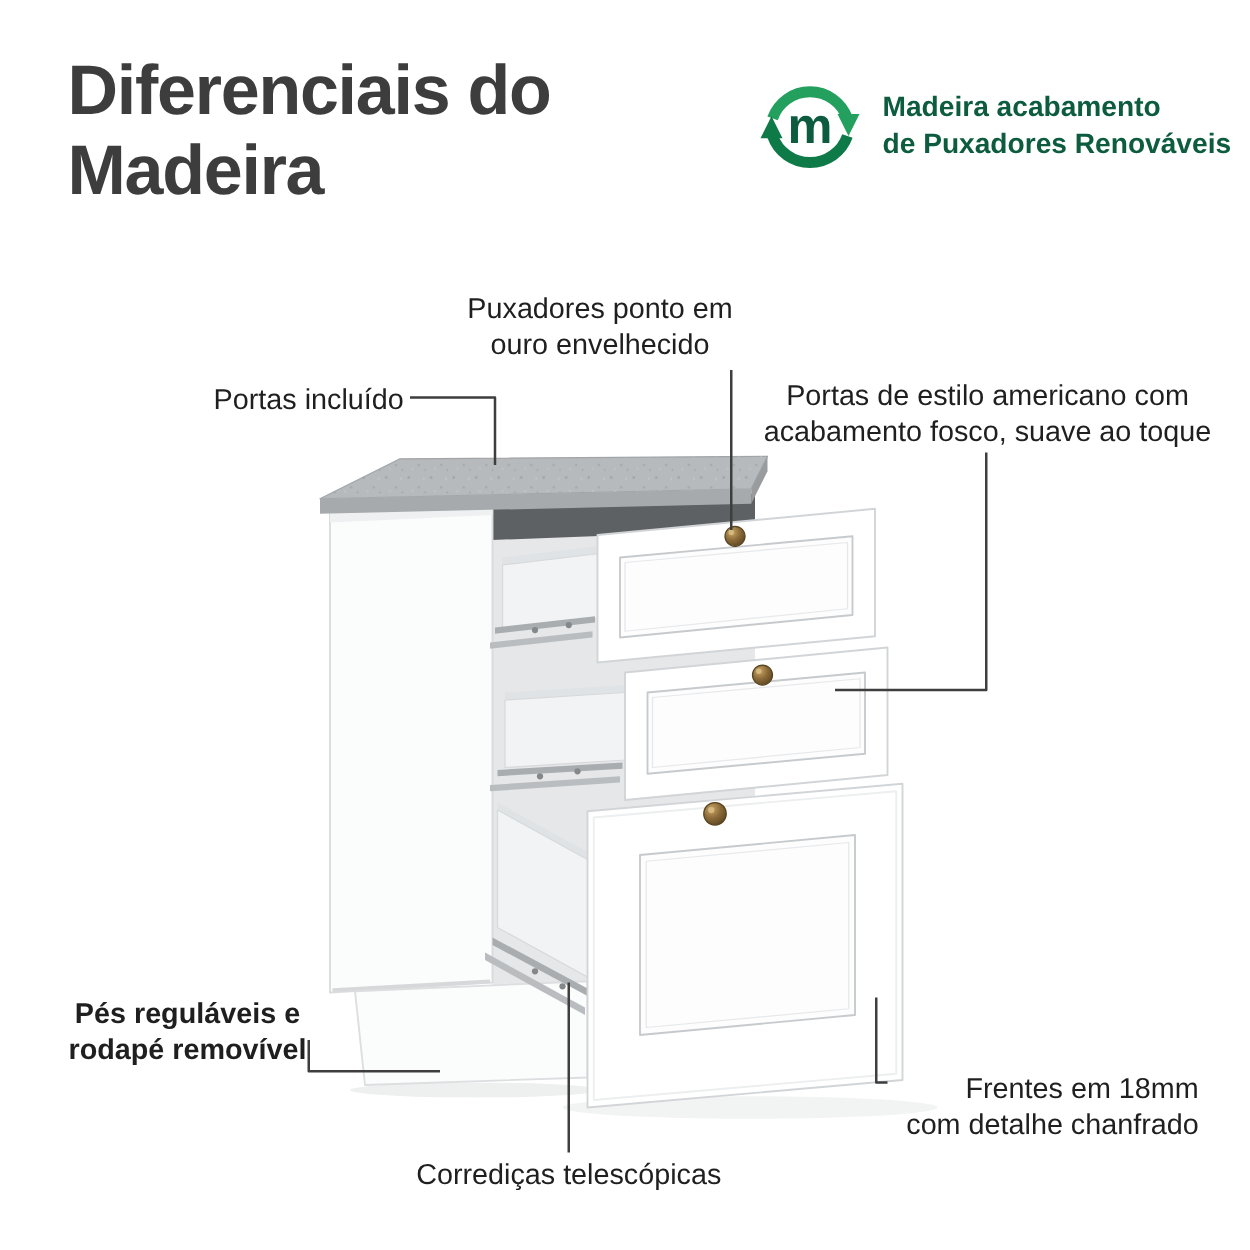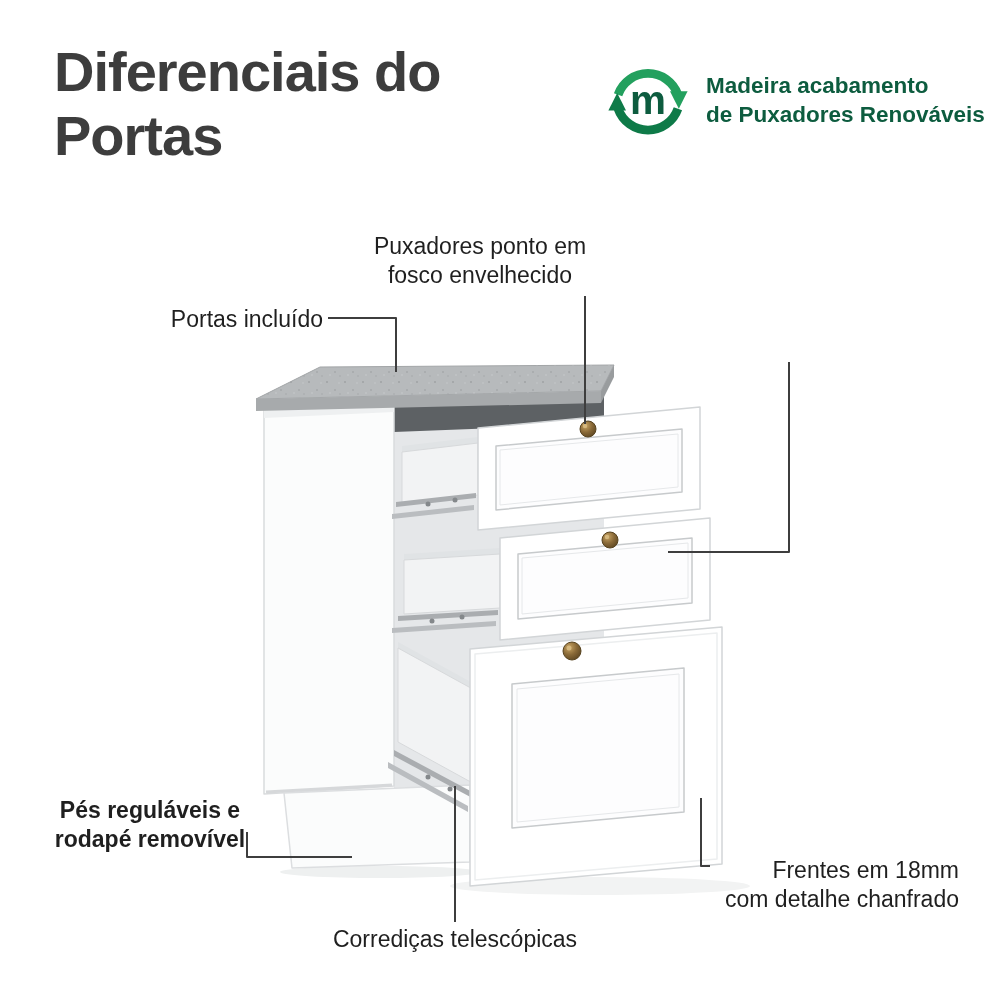--- a/index.html
+++ b/index.html
@@ -40,21 +40,21 @@
   .callout-pes{left:28px;top:796px;width:244px;font-weight:bold;}
   .callout-frentes{left:693px;top:856px;width:266px;text-align:right;}
   .callout-corredicas{left:300px;top:925px;width:310px;}
 </style>
 </head>
 <body>
 
 <div class="canvas">
 
   <h1 class="title">Diferenciais do
-Portas</h1>
+Madeira</h1>
 
   <div class="badge">
     <svg width="88" height="88" viewBox="0 0 100 100">
       <path d="M16 44 A36 36 0 0 1 84 44" stroke="var(--logo_green_light)" stroke-width="10" fill="none"></path>
       <polygon points="75,40 95,40 85,60" fill="var(--logo_green_light)"></polygon>
       <path d="M84 60 A36 36 0 0 1 16 60" stroke="var(--logo_green_dark)" stroke-width="10" fill="none"></path>
       <polygon points="5,62 25,62 15,42" fill="var(--logo_green_dark)"></polygon>
       <text x="50" y="66" text-anchor="middle" font-size="46" font-weight="bold" fill="var(--badge_green)">m</text>
     </svg>
     <div class="badge-text">
@@ -153,21 +153,23 @@
       <path d="M585 296 V424"></path>
       <path d="M328 318 H396 V372"></path>
       <path d="M789 362 V552 H668"></path>
       <path d="M247 832 V857 H352"></path>
       <path d="M710 866 H701 V798"></path>
       <path d="M455 922 V786"></path>
     </g>
   </svg>
 
   <div class="callout center callout-puxadores">Puxadores ponto em
-fosco envelhecido</div>
+ouro envelhecido</div>
   <div class="callout callout-tampo">Portas incluído</div>
+  <div class="callout center callout-portas">Portas de estilo americano com
+acabamento fosco, suave ao toque</div>
   <div class="callout center callout-pes">Pés reguláveis e
 rodapé removível</div>
   <div class="callout center callout-frentes">Frentes em 18mm
 com detalhe chanfrado</div>
   <div class="callout center callout-corredicas">Corrediças telescópicas</div>
 
 </div>
 
 </body></html>

